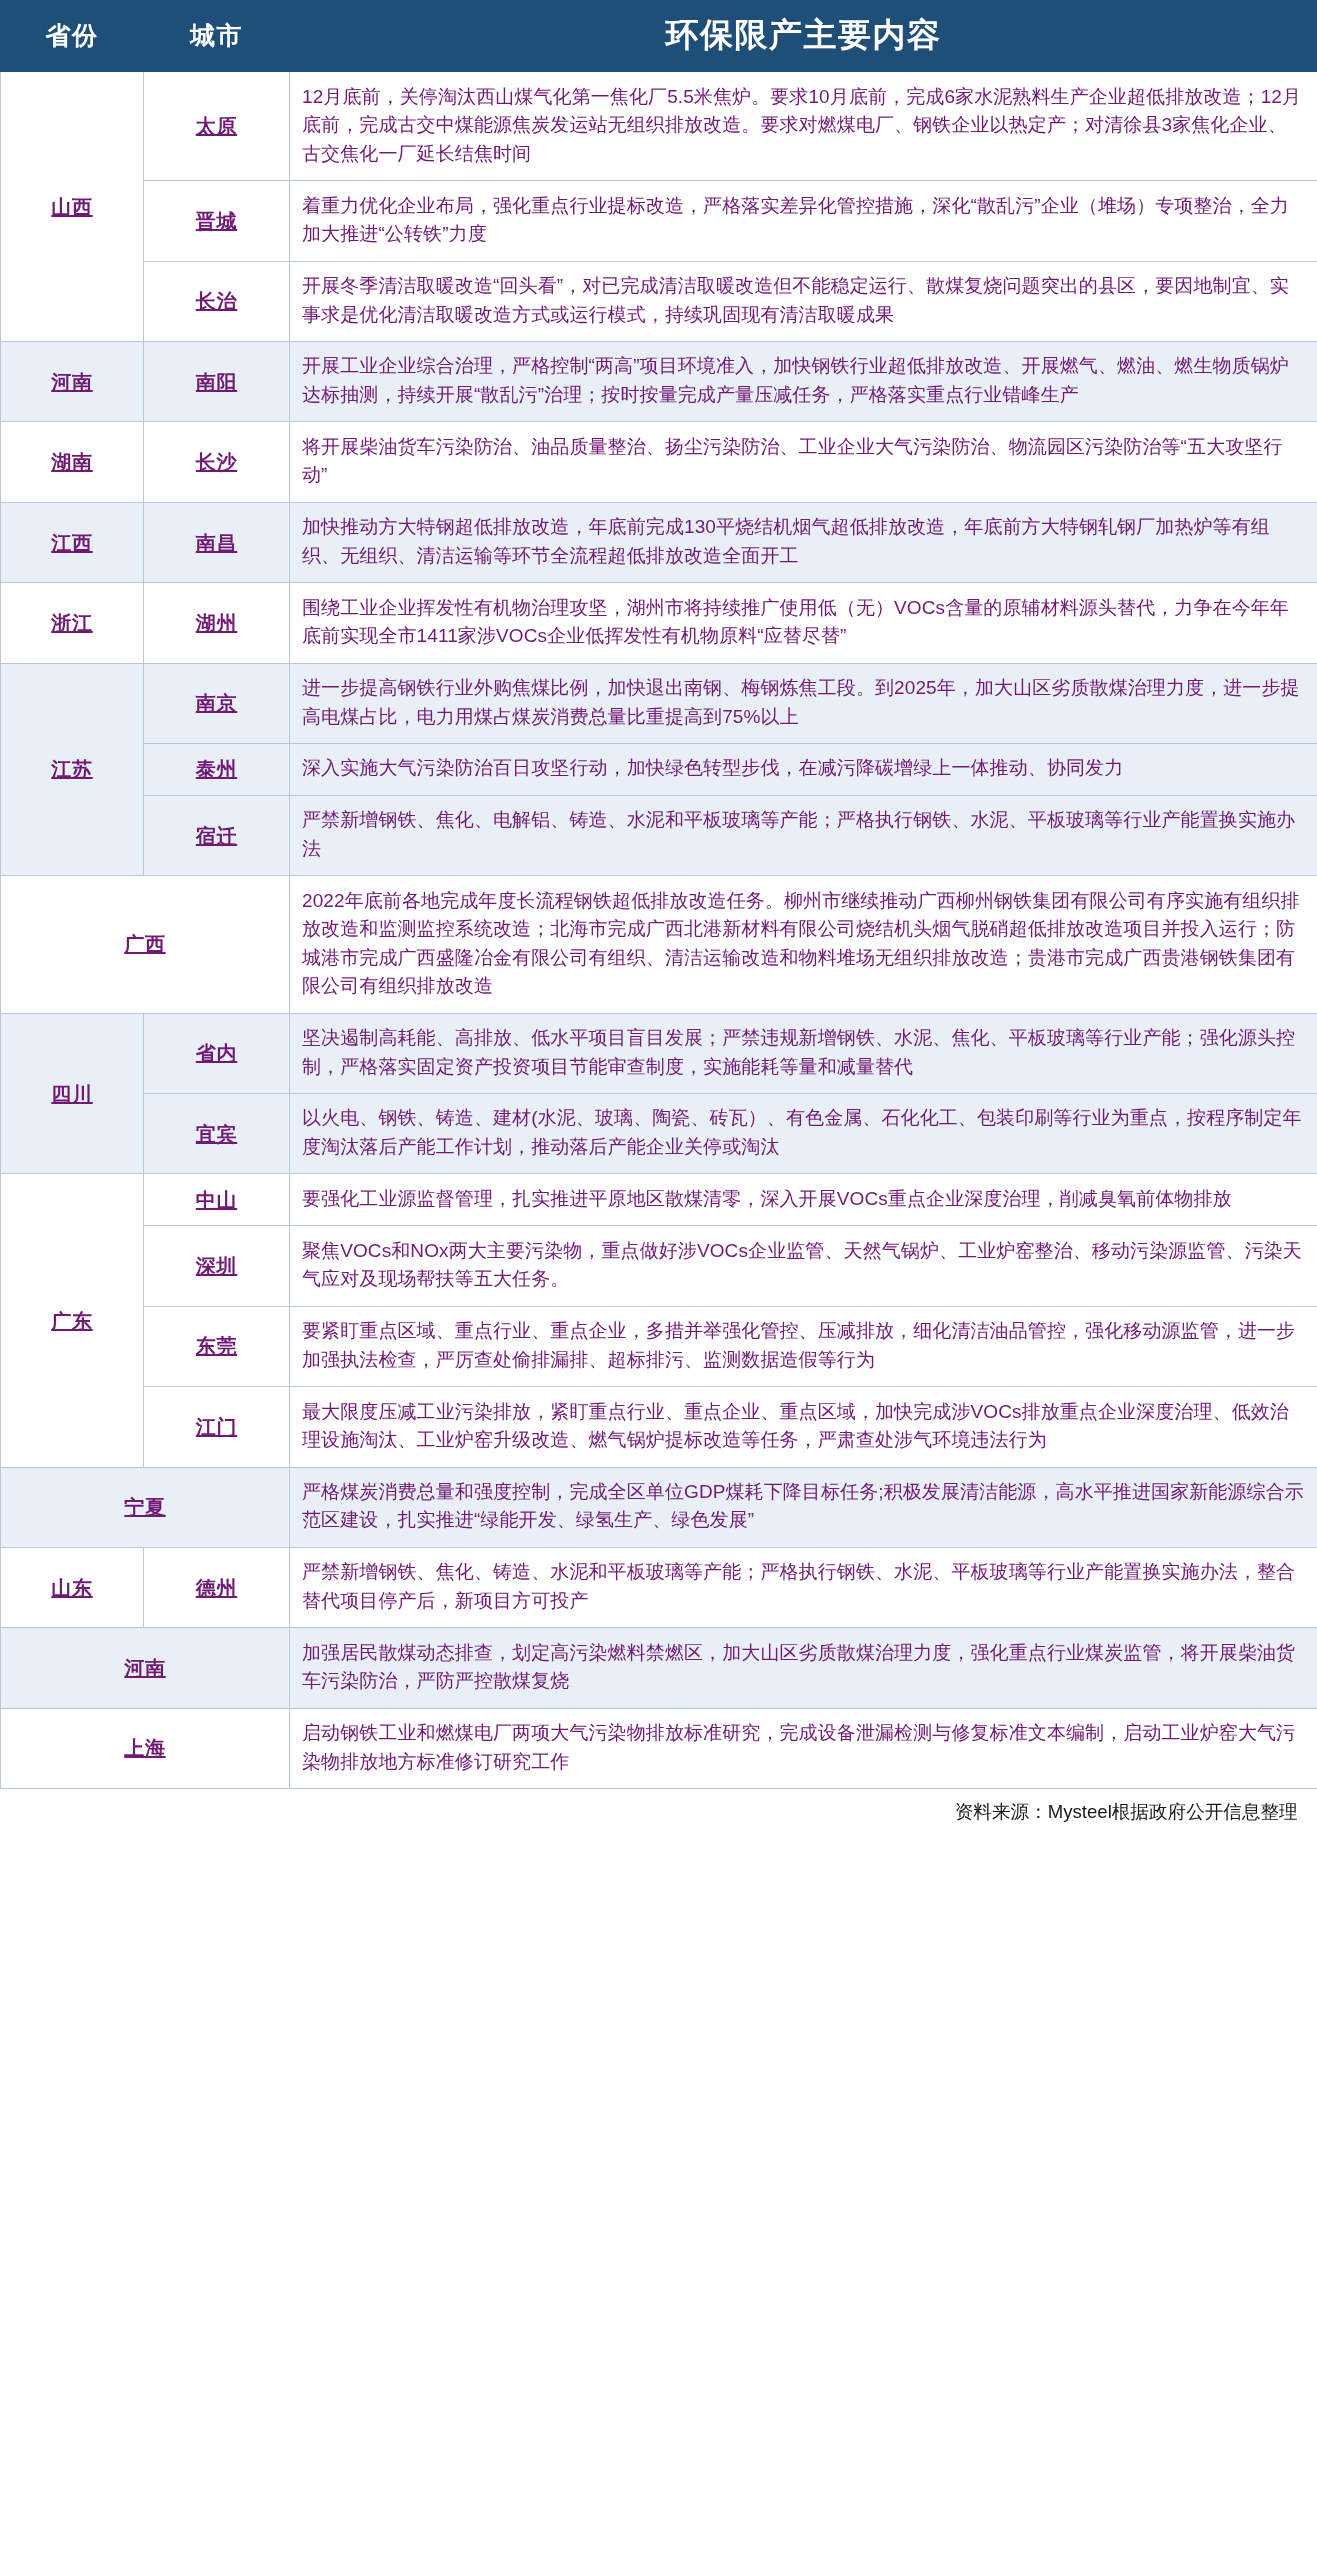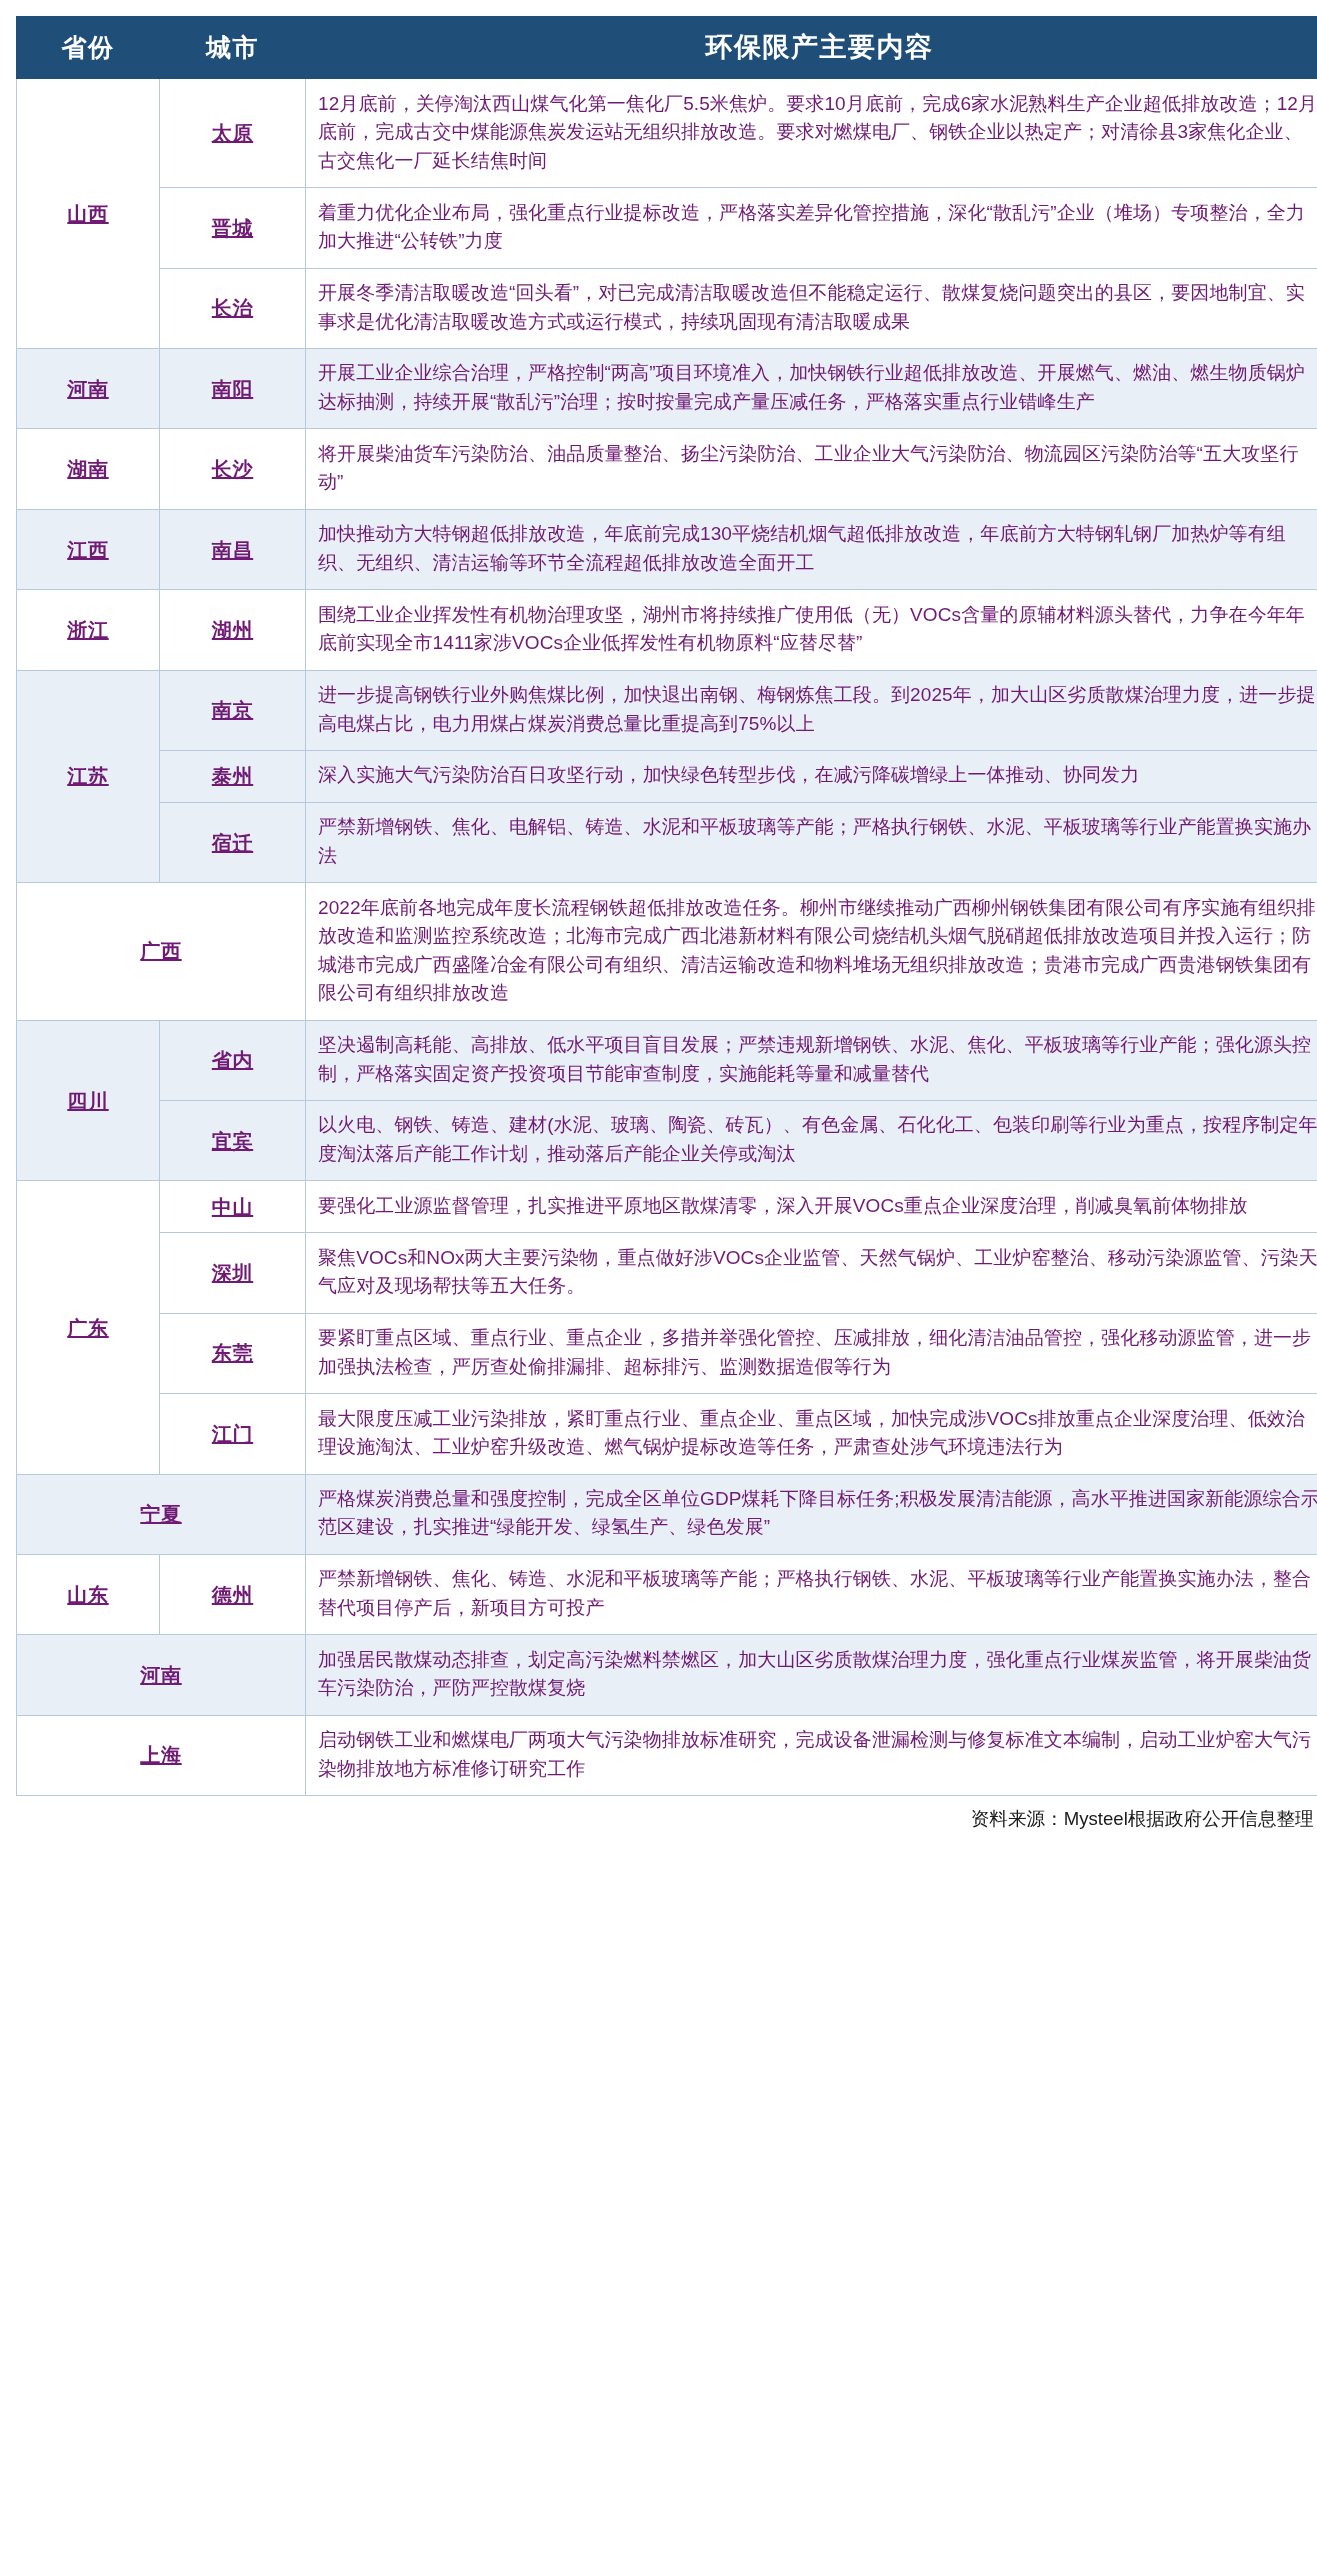--- a/index.html
+++ b/index.html
@@ -8,21 +8,21 @@
     padding: 0;
     background: #ffffff;
     font-family: "Liberation Sans", sans-serif;
   }
   body {
     width: 1317px;
   }
   .doc {
     width: 1134px;
     position: relative;
-    padding: 16px;
+    padding: 0;
   }
   table.main {
     width: 1317px;
     border-collapse: collapse;
     table-layout: fixed;
   }
   table.main col.c-prov { width: 143px; }
   table.main col.c-city { width: 146px; }
   table.main col.c-content { width: 1028px; }
 
@@ -30,21 +30,21 @@
     background: #1F4E79;
     color: #ffffff;
     font-size: 25px;
     font-weight: bold;
     text-align: center;
     padding: 12px 0 13.4px 0;
     border: 0.7px solid #1F4E79;
     letter-spacing: 1.5px;
   }
   thead th.head-content {
-    font-size: 27px;
+    font-size: 33px;
   }
 
   tbody td {
     border: 0.7px solid #B7C8DA;
     vertical-align: middle;
     font-size: 19px;
     line-height: 1.5;
     color: #701a75;
   }
   td.prov, td.city {

